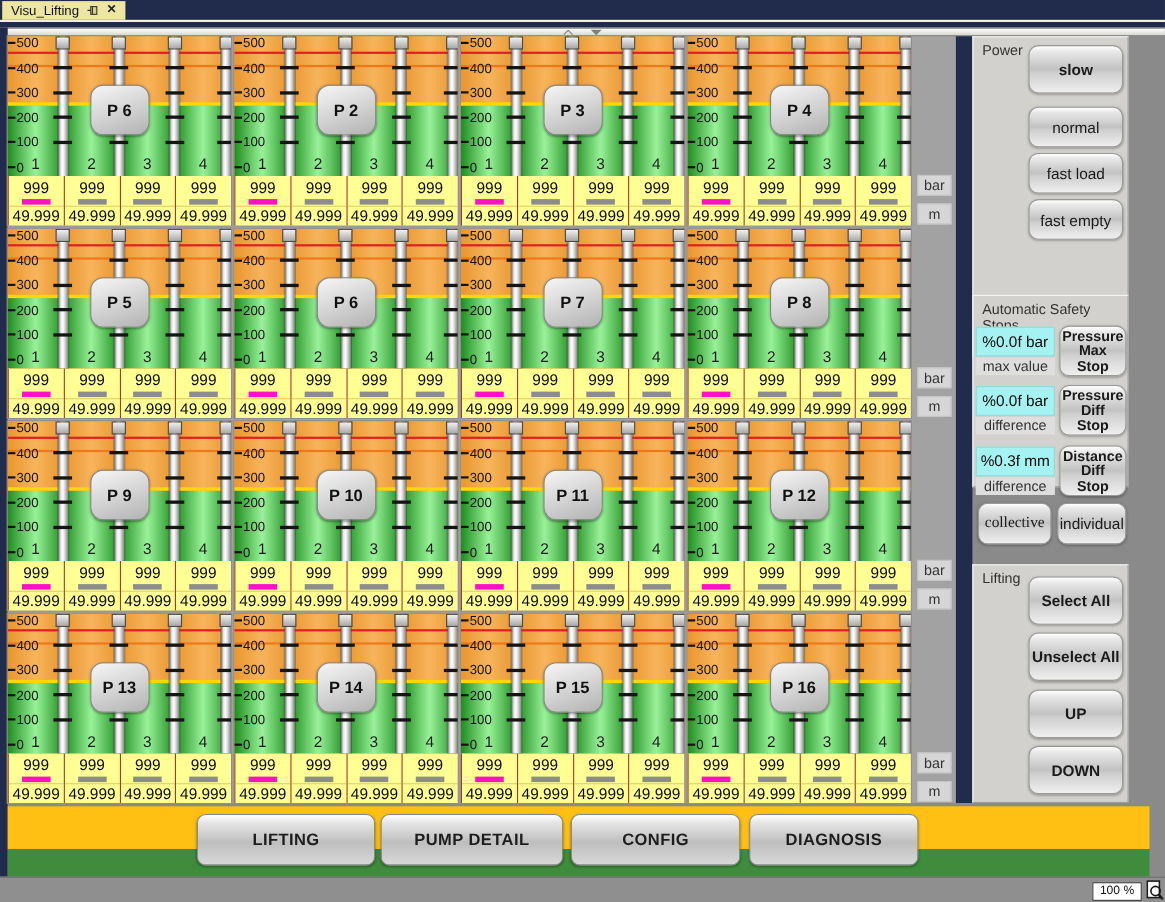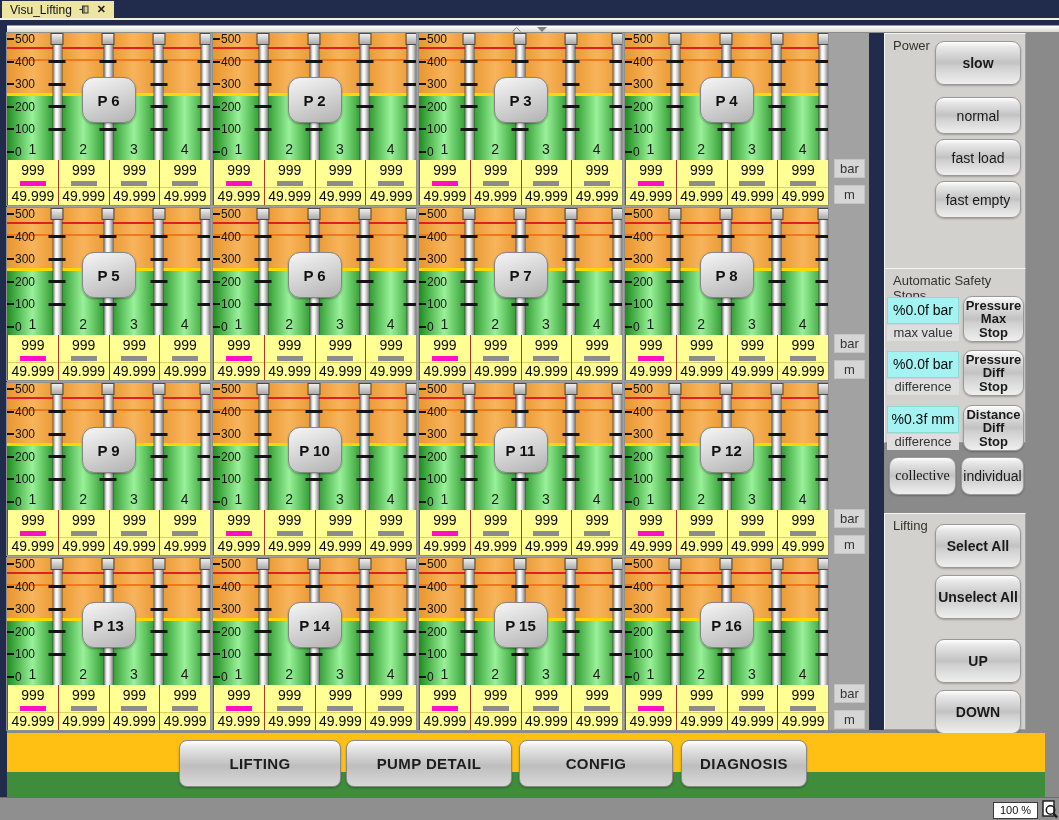--- a/index.html
+++ b/index.html
@@ -76,21 +76,21 @@
   .sbtn { display:flex; align-items:center; justify-content:center; font-family:inherit; color:#1A1A1A;
     border:1px solid #999; border-radius:9px; font-size:14px;
     background:linear-gradient(180deg,#FFFFFF 0%,#E8E8E8 12%,#C2C2C2 50%,#CFCFCF 58%,#EFEFEF 100%);
     box-shadow:0 1px 2px rgba(0,0,0,.25); }
   .vbtns { position:absolute; left:50px; width:86px; display:flex; flex-direction:column; }
   #grp-power .vbtns { top:7px; }
   #grp-power .sbtn { height:37px; margin-bottom:5px; }
   #grp-power .sbtn:first-child { height:44px; margin-bottom:12px; font-weight:bold; }
   #grp-lifting .vbtns { top:10px; }
   #grp-lifting .sbtn { height:44px; margin-bottom:7px; font-weight:bold; }
-  #grp-lifting .sbtn:nth-child(2) { margin-bottom:20px; }
+  #grp-lifting .sbtn:nth-child(2) { margin-bottom:8px; }
   .srow { position:absolute; left:0; width:142px; height:54px; }
   .srow:nth-of-type(1) { top:27px; } .srow:nth-of-type(2) { top:81px; } .srow:nth-of-type(3) { top:136px; }
   .cyan { position:absolute; left:2px; top:1px; width:72px; height:27px; background:#A5F2F2; border:1px solid #8FD8D8;
           font-size:14px; color:#0A0A0A; text-align:center; line-height:25px; }
   .flabel { position:absolute; left:2px; top:29px; width:72px; height:16px; background:#DEDEDE;
             font-size:13px; color:#333; text-align:center; line-height:16px; }
   .stopbtn { position:absolute; left:78px; top:0; width:61px; height:46px; flex-direction:column;
              font-size:13px; font-weight:bold; line-height:13.5px; }
   .mode-btn { position:absolute; height:38px; top:188px; }
   #btn-collective { left:4px; width:67px;font-family:Liberation Serif, serif; }
@@ -1730,21 +1730,21 @@
       <button class="sbtn">Unselect All</button>
       <button class="sbtn">UP</button>
       <button class="sbtn">DOWN</button>
     </div>
 </div>
 
 <div id="navbar">
     <button class="navbtn" style="left: 172px; width: 162px;">LIFTING</button>
     <button class="navbtn" style="left: 339px; width: 166px;">PUMP DETAIL</button>
     <button class="navbtn" style="left: 512px; width: 154px;">CONFIG</button>
-    <button class="navbtn" style="left: 674px; width: 126px;">DIAGNOSIS</button>
+    <button class="navbtn" style="left: 674px; width: 154px;">DIAGNOSIS</button>
   </div>
 
 <div id="statusbar">
   <div id="zoom-box">100 %</div>
   <span id="zoom-icon">
     <svg width="16" height="19" viewBox="0 0 16 19">
         <rect x="1" y="1" width="11" height="15" fill="#FFFFFF" stroke="#1A1A1A" stroke-width="1.4"></rect>
         <circle cx="8.5" cy="10" r="4.2" fill="none" stroke="#1A1A1A" stroke-width="1.5"></circle>
         <line x1="11.6" y1="13.4" x2="15" y2="17.5" stroke="#1A1A1A" stroke-width="2.2"></line>
       </svg>

